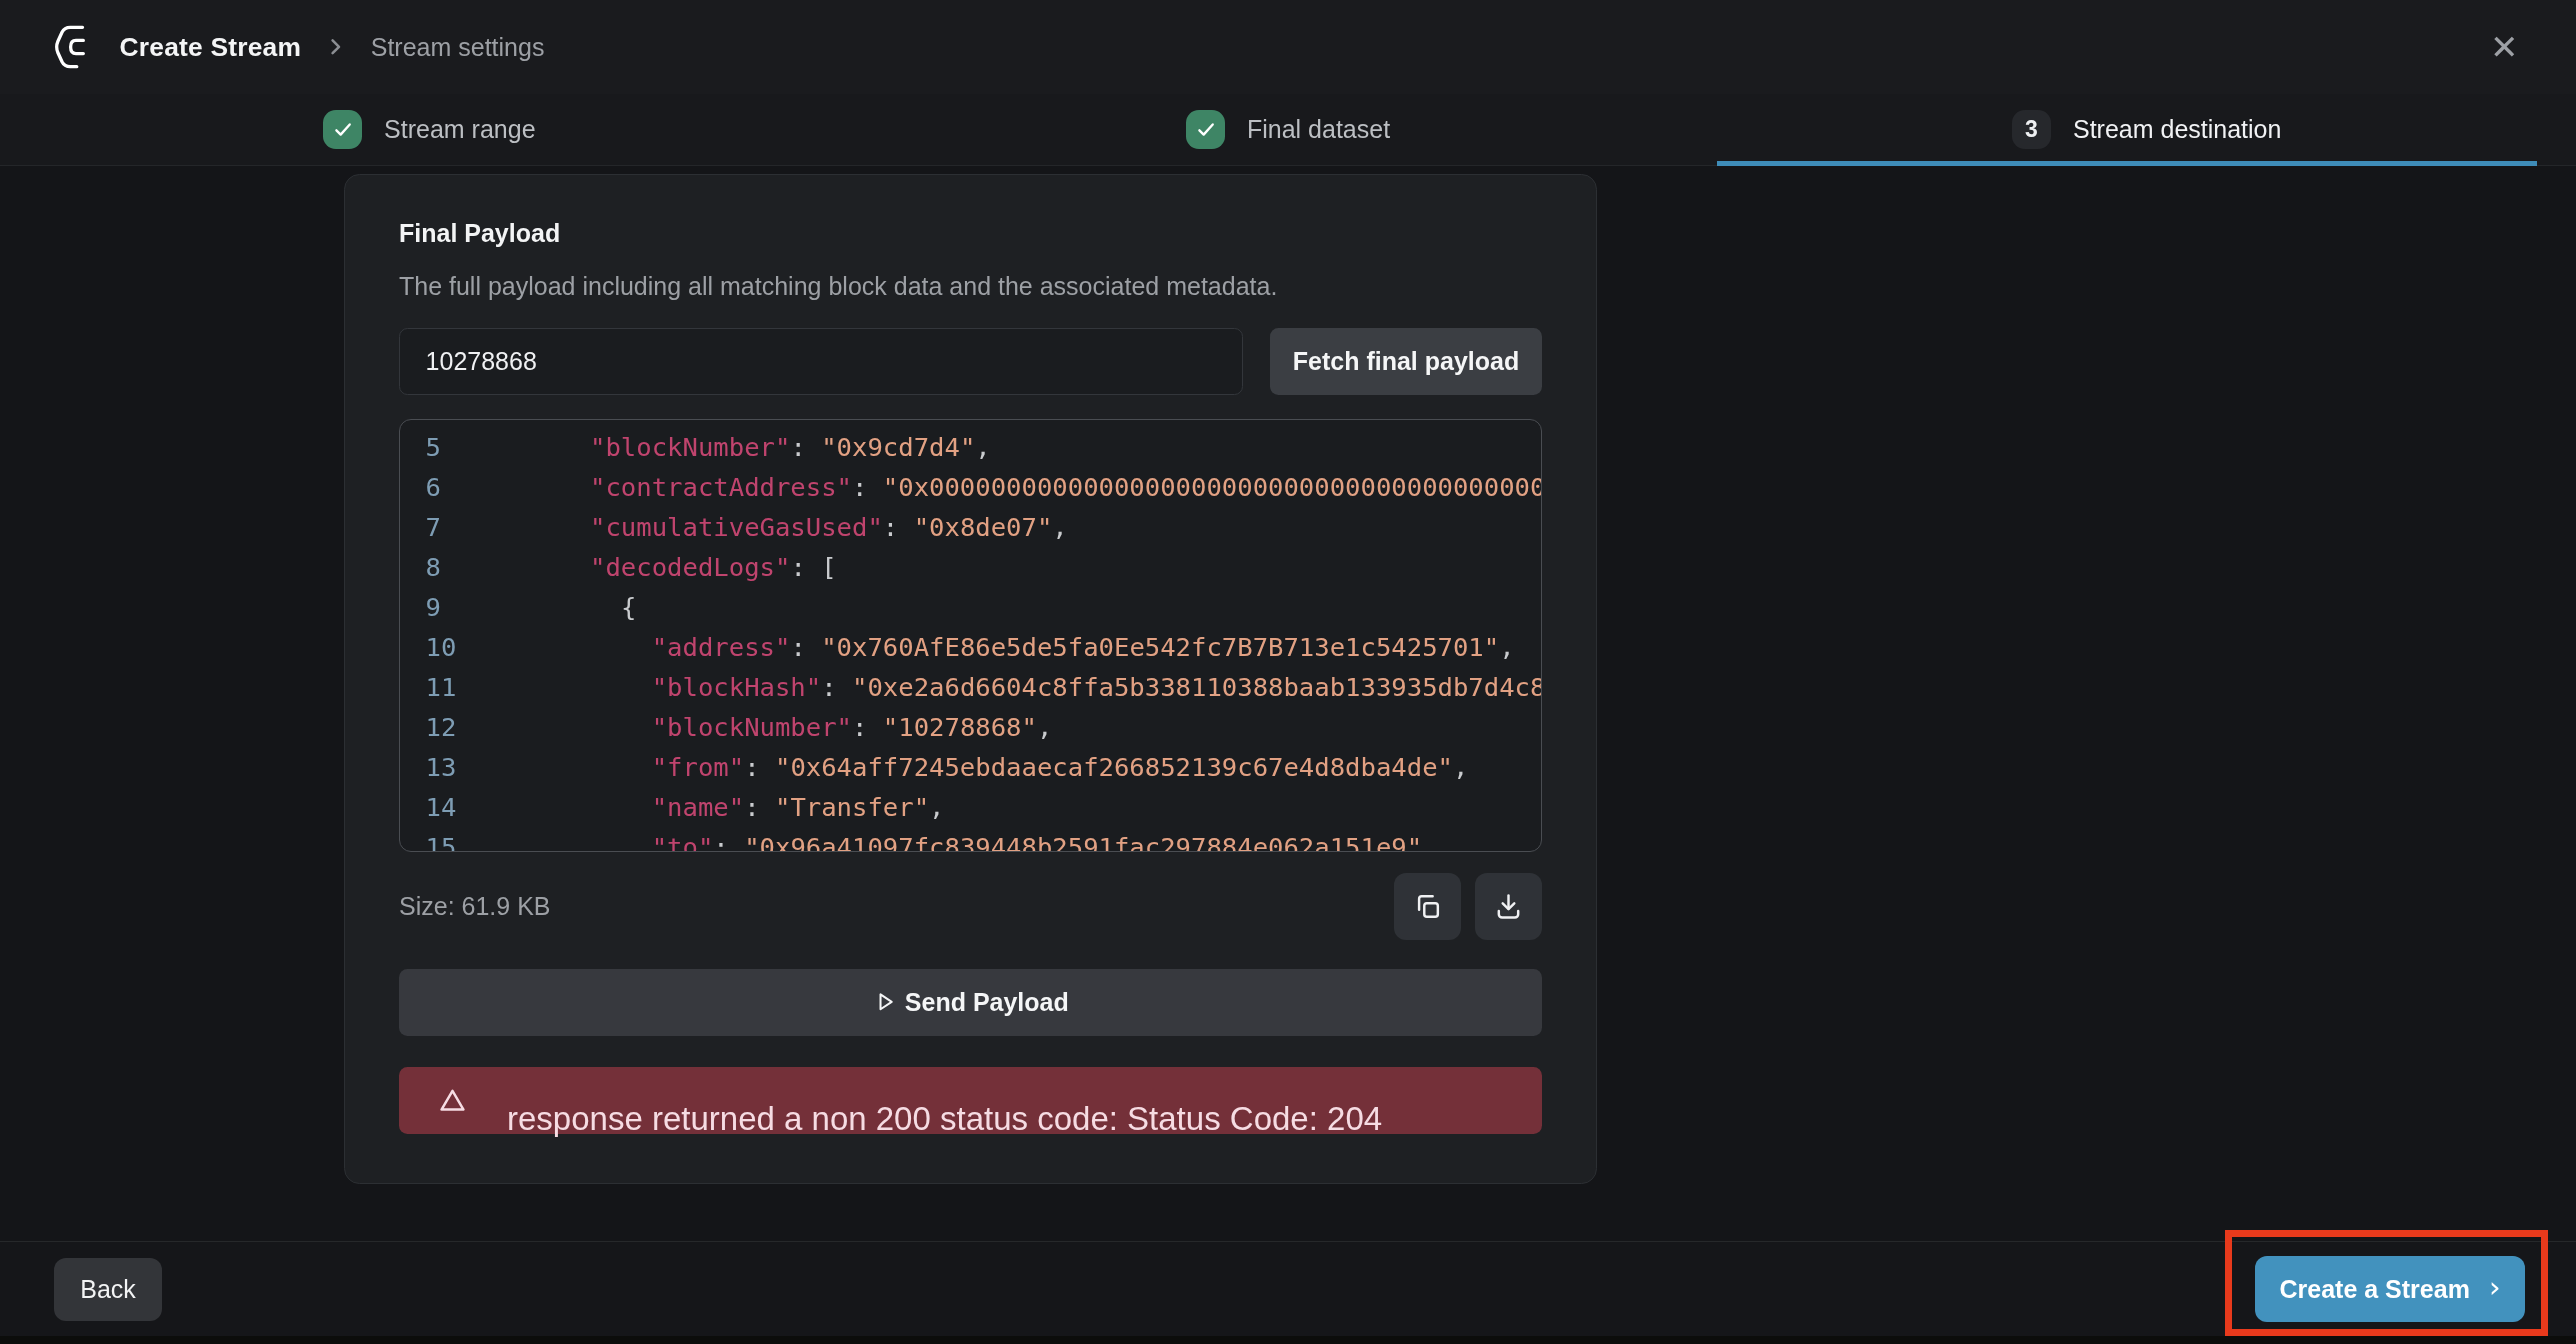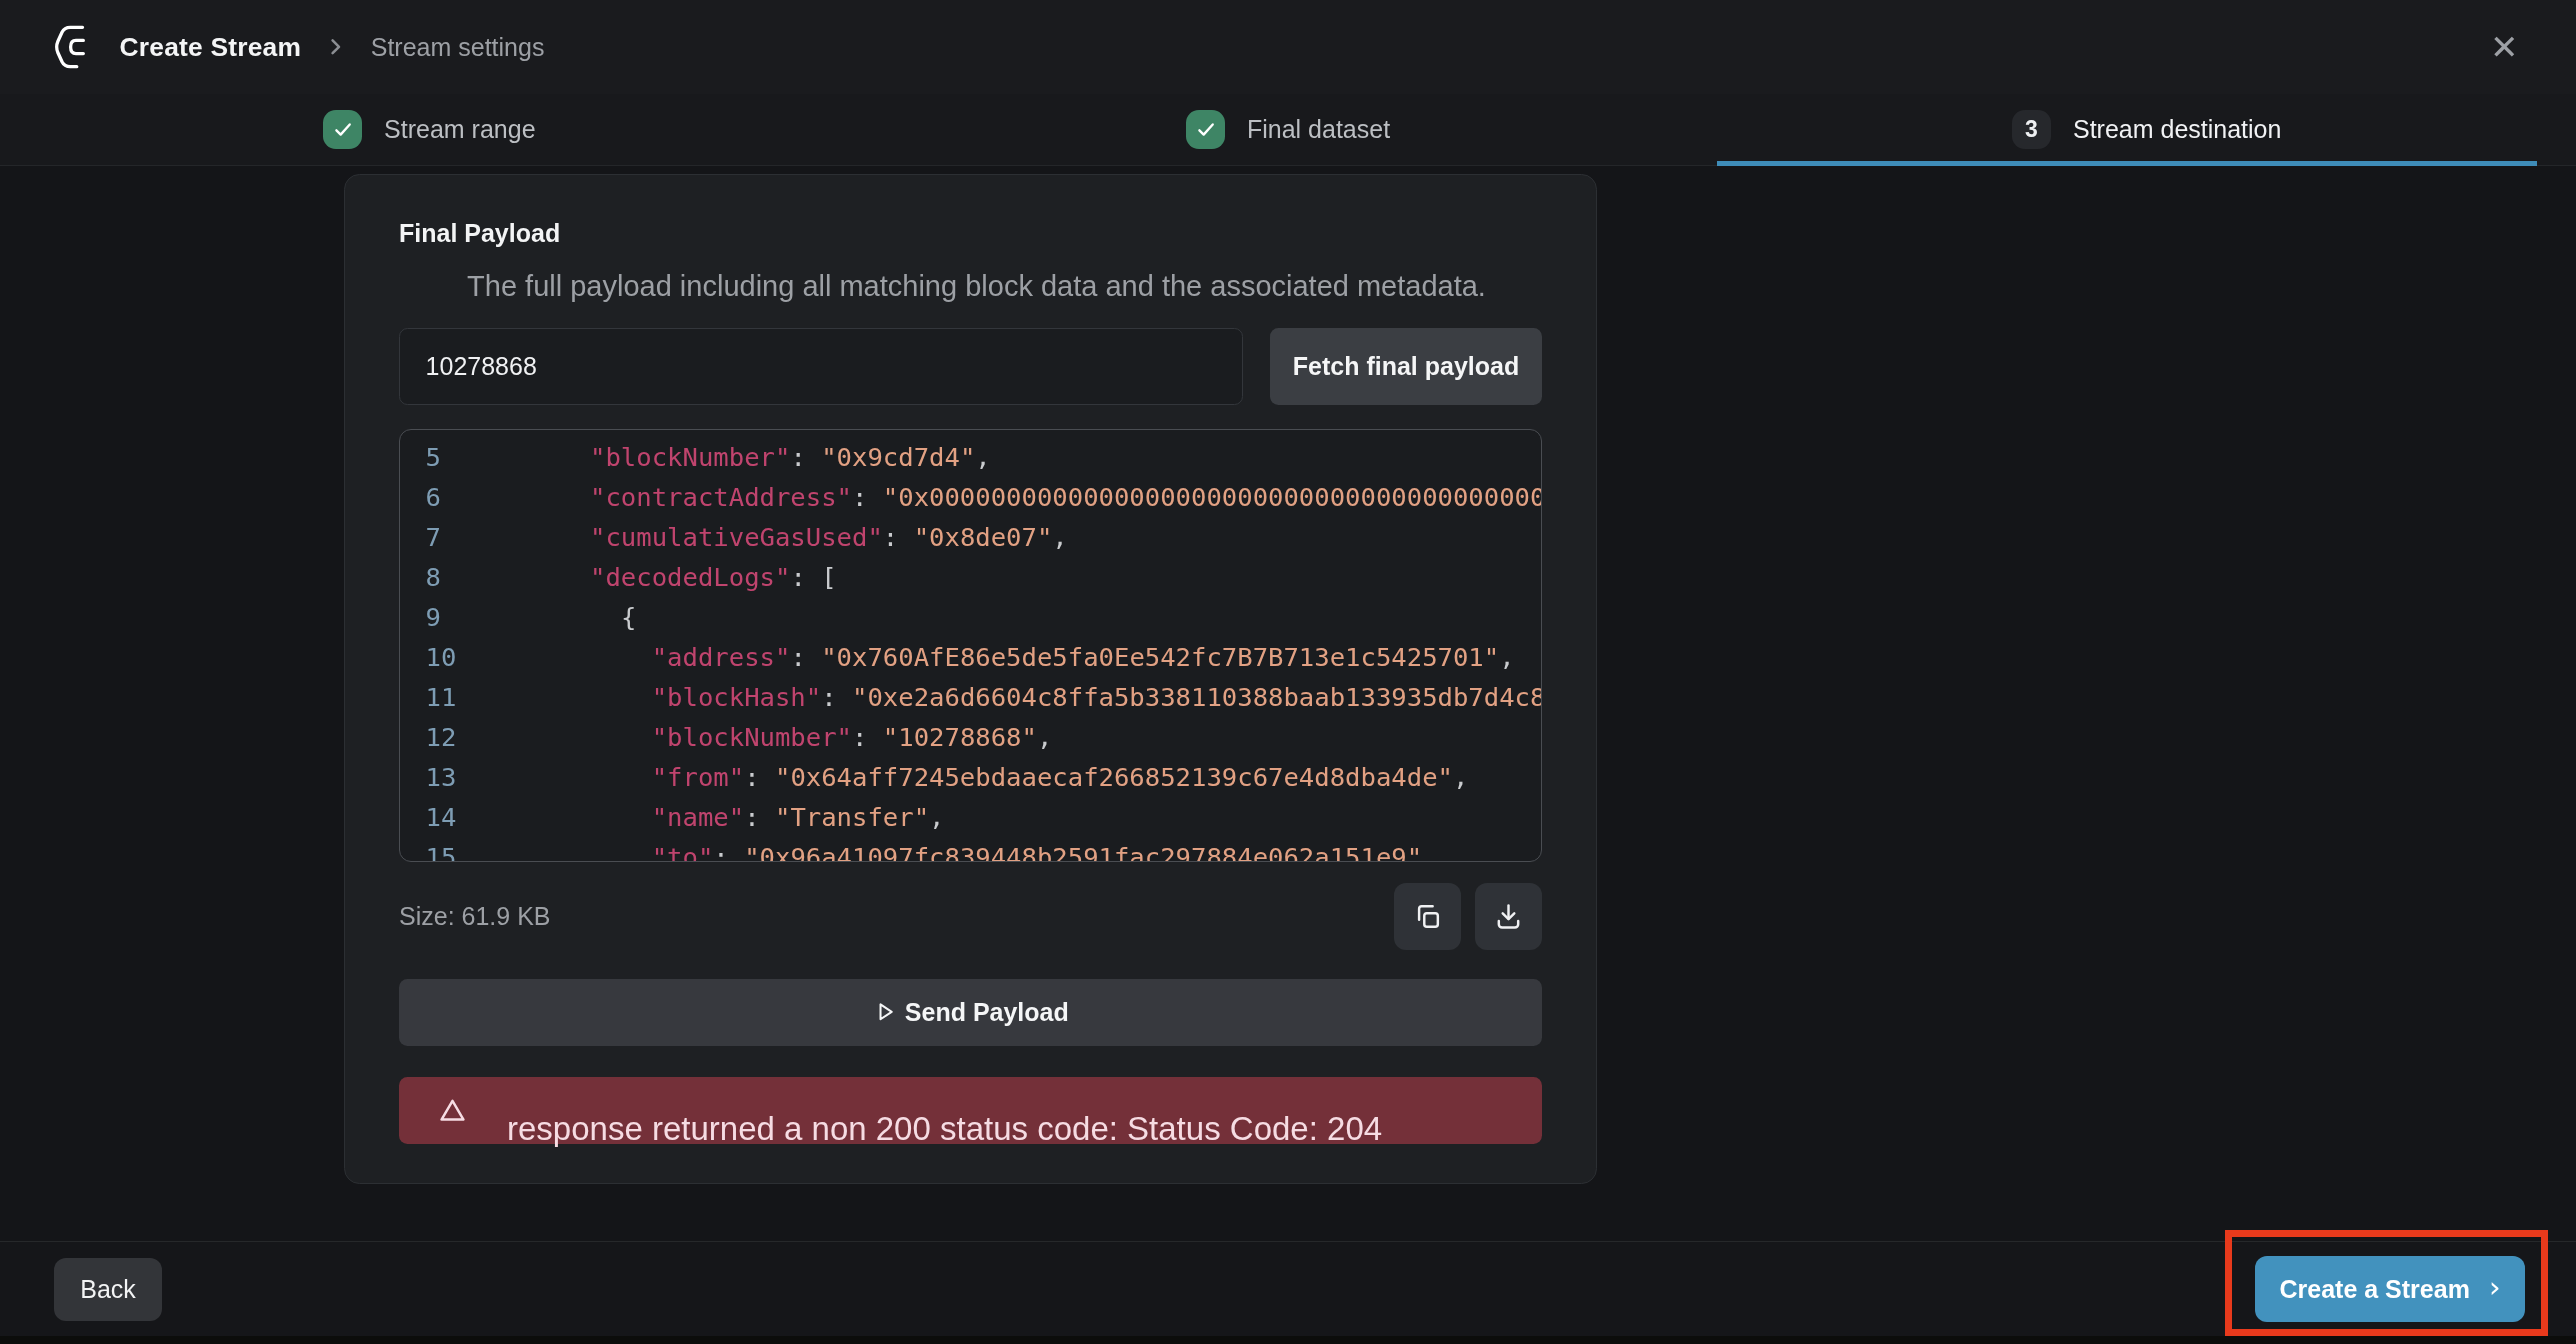--- a/index.html
+++ b/index.html
@@ -58,22 +58,22 @@
   .panel {
     position:absolute; left:344px; top:8px;
     width:1253px; height:1010px;
     background:#1e2023;
     border:0.9px solid #2c2f33;
     border-radius:15.4px;
     padding:44px 54px 0 54px;
     overflow:hidden;
   }
   .panel-title { margin:0; color:#f3f4f5; font-size:25px; font-weight:700; line-height:29px; }
-  .panel-desc  { margin:24px 0 0 12px; color:#9da0a5; font-size:29px; line-height:29px;text-align:center; }
-  .input-row { margin-top:27px; display:flex; gap:27px; height:77px; }
+  .panel-desc  { margin:24px 0 0 0; color:#9da0a5; font-size:25px; line-height:29px; }
+  .input-row { margin-top:27px; display:flex; gap:27px; height:67px; }
   .block-input {
     flex:1 1 auto; min-width:0;
     background:#1a1c1f; border:0.9px solid #33363b; border-radius:8.5px;
     color:#f0f1f3; font-size:25px; padding:0 25.6px;
     font-family:"Liberation Sans", sans-serif; outline:none;
   }
   .fetch-btn {
     flex:0 0 272px;
     background:#3b3e43; border:none; border-radius:8.5px;
     color:#f5f6f7; font-size:25px; font-weight:600; cursor:pointer;

